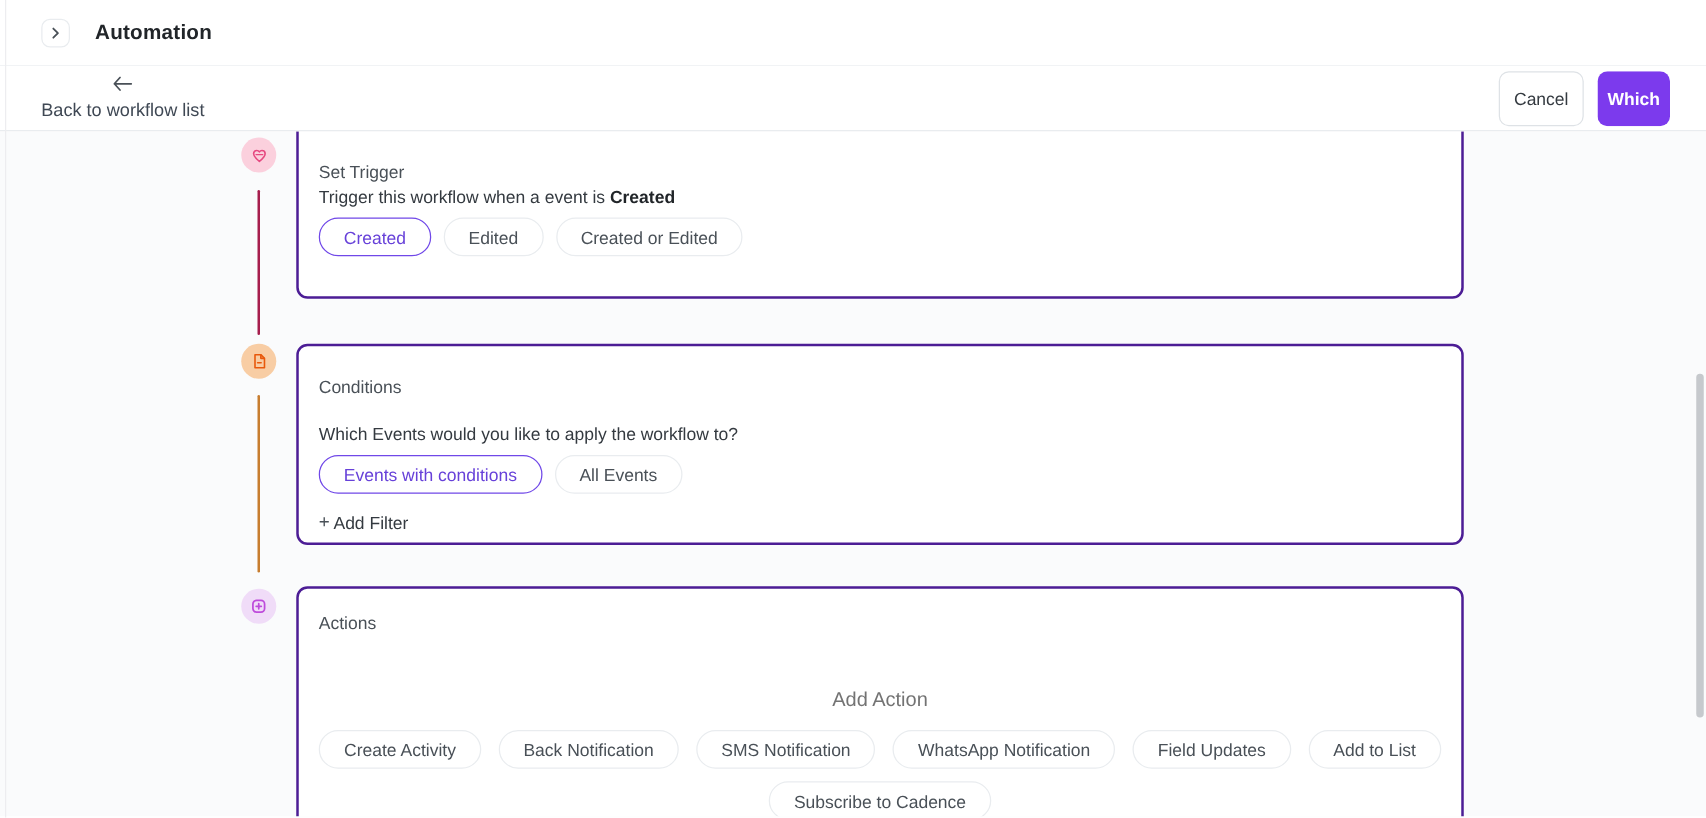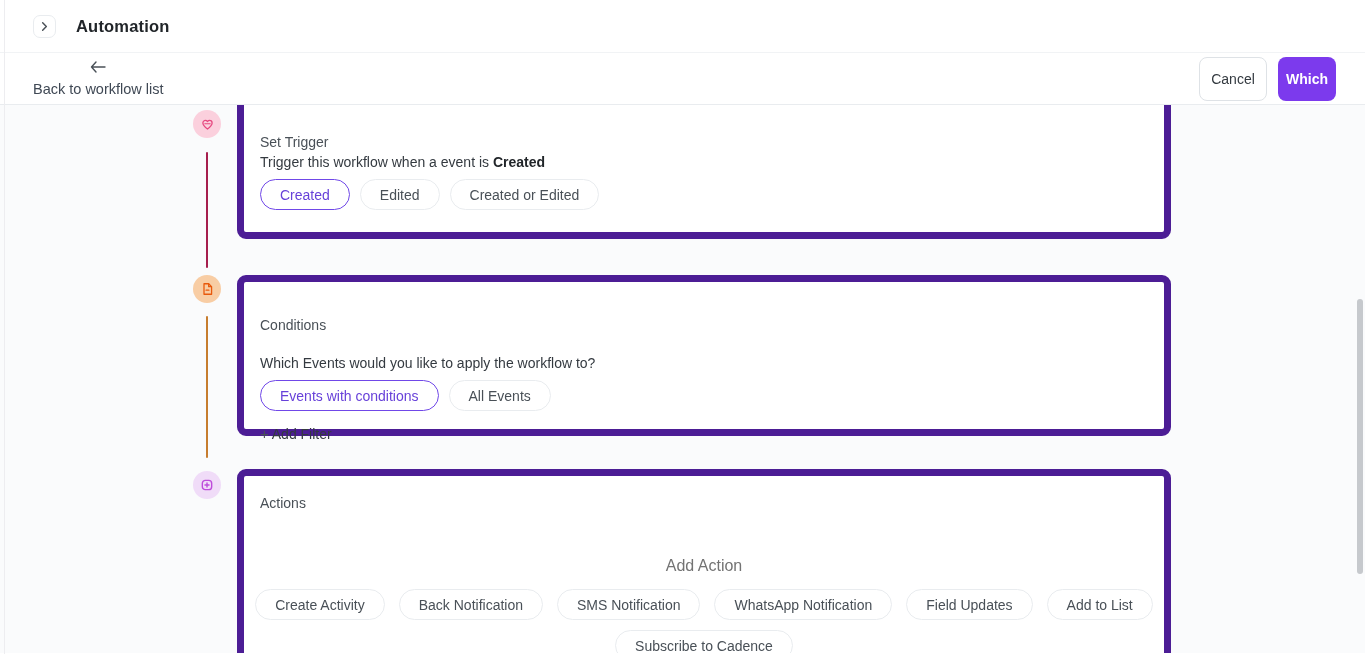--- a/index.html
+++ b/index.html
@@ -33,23 +33,23 @@
     display:flex; align-items:center; justify-content:center; }
   .tl-node.trigger { top:5px; background:#fbd0dd; }
   .tl-node.conditions { top:170px; background:#f8cda4; }
   .tl-node.actions { top:366px; background:#f0dcf8; }
   .tl-line { position:absolute; left:206px; width:2px; border-radius:1px; }
   .tl-line.seg1 { top:47px; height:116px; background:#a61e4d; }
   .tl-line.seg2 { top:211px; height:142px; background:#c77d2f; }
 
   
   .cards { position:absolute; left:237px; top:0; width:934px; }
-  .card { background:#fff; border:7px solid #4c1d95; border-radius:9px; padding:0 16px; }
+  .card { background:#fff; border:2px solid #4c1d95; border-radius:9px; padding:0 16px; }
   .card.trigger-card { margin-top:-10px; height:144px; padding-top:30px; }
-  .card.conditions-card { margin-top:36px; height:161px; padding-top:33px; }
+  .card.conditions-card { margin-top:36px; height:161px; padding-top:22px; }
   .card.actions-card { margin-top:33px; height:214px; padding-top:17px; }
   .card-title { font-size:14px; line-height:20px; color:#495057; }
   .sentence { font-size:14px; line-height:20px; color:#343a40; }
   .sentence b { color:#212529; font-weight:700; }
   .pill-row { display:flex; gap:10px; margin-top:7px; }
   .pill { height:31px; padding:0 19px; display:flex; align-items:center; justify-content:center;
     background:#fff; border:1px solid #e9ecef; border-radius:16px; font-size:14px; color:#495057; cursor:pointer; white-space:nowrap; }
   .pill.selected { border-color:#7048e8; color:#6741d9; font-weight:500; }
   .add-filter { margin-top:14px; display:flex; align-items:center; gap:3px; font-size:14px; color:#343a40; cursor:pointer; width:fit-content; }
   .add-filter .plus { font-size:15px; color:#495057; line-height:18px; }

